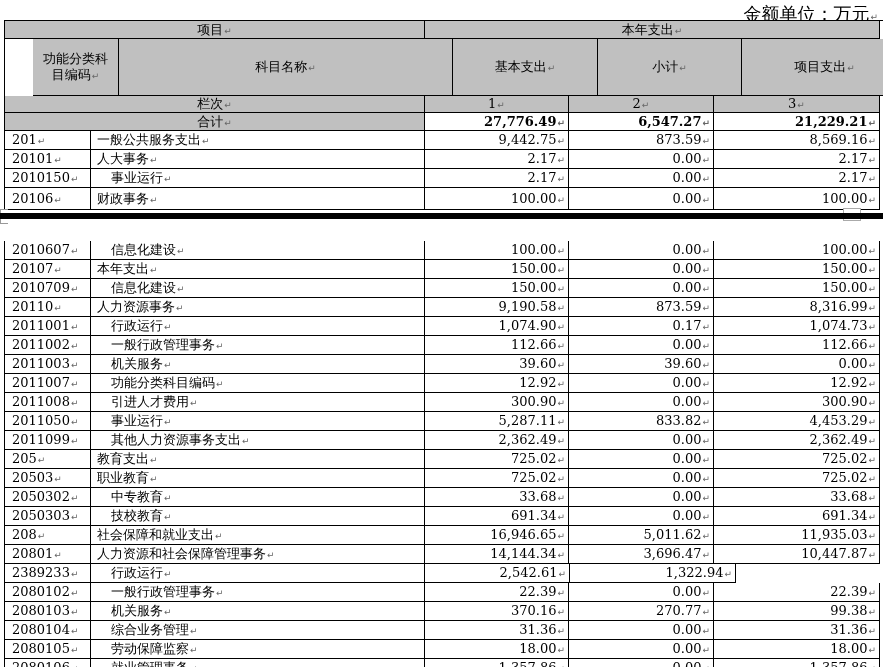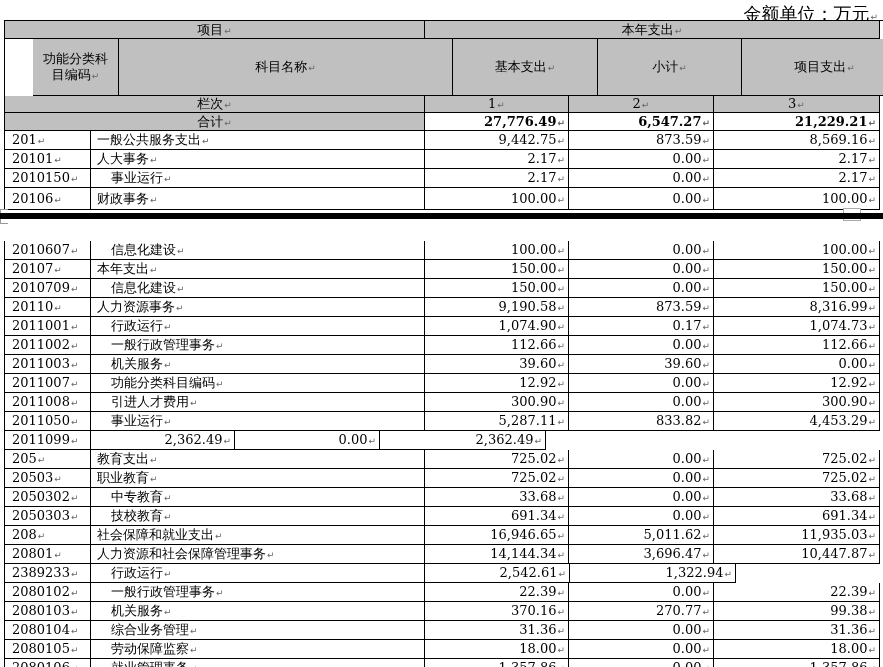--- a/index.html
+++ b/index.html
@@ -181,20 +181,21 @@
   </div>
         <div class="row drow">
     <div class="cell c1 code"><span class="pm">2011050</span></div>
     <div class="cell c2 name indent1"><span class="pm">事业运行</span></div>
     <div class="cell c3 num"><span class="pm">5,287.11</span></div>
     <div class="cell c4 num"><span class="pm">833.82</span></div>
     <div class="cell c5 num"><span class="pm">4,453.29</span></div>
   </div>
         <div class="row drow">
     <div class="cell c1 code"><span class="pm">2011099</span></div>
+    <div class="cell c2 name indent1"><span class="pm">其他人力资源事务支出</span></div>
     <div class="cell c3 num"><span class="pm">2,362.49</span></div>
     <div class="cell c4 num"><span class="pm">0.00</span></div>
     <div class="cell c5 num"><span class="pm">2,362.49</span></div>
   </div>
         <div class="row drow">
     <div class="cell c1 code"><span class="pm">205</span></div>
     <div class="cell c2 name"><span class="pm">教育支出</span></div>
     <div class="cell c3 num"><span class="pm">725.02</span></div>
     <div class="cell c4 num"><span class="pm">0.00</span></div>
     <div class="cell c5 num"><span class="pm">725.02</span></div>

